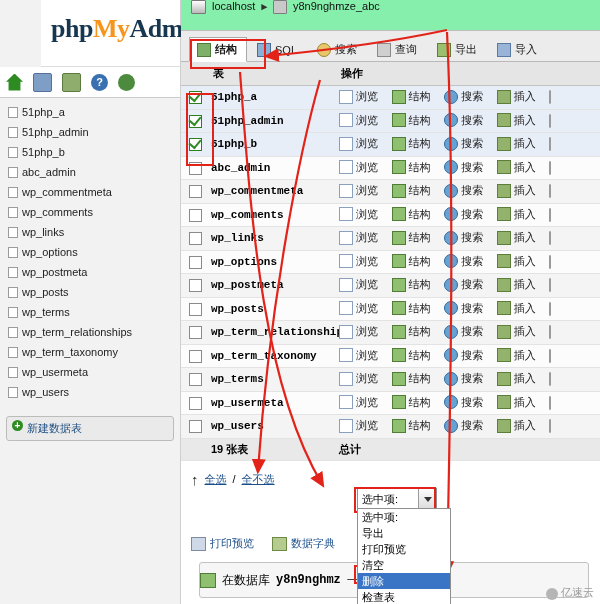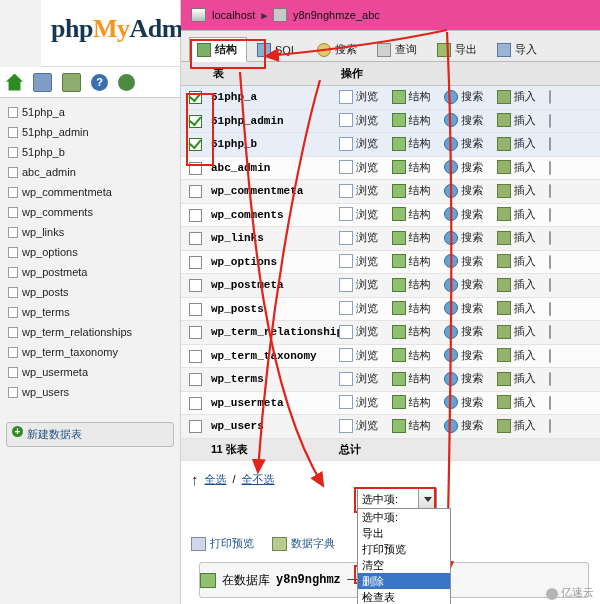--- a/index.html
+++ b/index.html
@@ -49,36 +49,36 @@
     padding: 3px 0 3px 22px;
     font-size: 11px; color: #222; position: relative;
     line-height: 14px;
   }
   .tablelist li::before {
     content: ""; position: absolute; left: 8px; top: 5px;
     width: 8px; height: 9px; background: #fff;
     border: 1px solid #9b9b9b;
   }
   .newdb {
-    margin: 20px 6px 0 6px; padding: 4px 4px 4px 20px;
+    margin: 14px 6px 0 6px; padding: 4px 4px 4px 20px;
     border: 1px solid #bcbcbc; border-radius: 3px;
     background: #eaeaea; font-size: 11px; position: relative; color:#1f4f82;
   }
   .newdb::before {
     content: "+"; position: absolute; left: 5px; top: 3px;
     width: 11px; height: 11px; line-height: 11px; text-align: center;
     background: #2e8b22; color: #fff; border-radius: 50%; font-size: 10px; font-weight: bold;
   }
 
   
   .main { position: absolute; left: 181px; top: 0; width: 419px; height: 604px; background: #fff; }
 
   .breadcrumb {
-    height: 30px; background: #ec4899;
-    display: flex; align-items: center; padding-left: 10px; gap: 6px;
+    height: 30px; background: #86efac;
+    display: flex; padding-left: 10px; gap: 6px;
     border-bottom: 1px solid #bdbdbd;
     font-size: 11px;
   }
   .srv-ic { width: 13px; height: 12px; background: linear-gradient(#fff,#b9b9b9); border: 1px solid #777; border-radius: 1px; }
   .db-ic { width: 12px; height: 12px; background: #c9c9c9; border: 1px solid #7d7d7d; border-radius: 1px; }
   .crumb-sep { color: #333; font-weight: bold; }
   .crumb-txt { color: #111; }
 
   .tabs {
     height: 30px; background: #ececec; border-bottom: 1px solid #b9b9b9;
@@ -598,21 +598,21 @@
               </span></td>
           <td class="c-act"><span class="act">
                 <span class="aic aic-insert"></span>
                 <span>插入</span>
               </span></td>
           <td style="width:22px"><span class="aic aic-drop"></span></td>
         </tr>
 
         <tr class="sumrow">
           <td></td>
-          <td>11 张表</td>
+          <td>19 张表</td>
           <td colspan="5">总计</td>
         </tr>
       </tbody>
     </table>
 
     <div class="selectall">
       <span class="arrow-up">↑</span>
       <span class="link">全选</span>
       <span>/</span>
       <span class="link">全不选</span>

